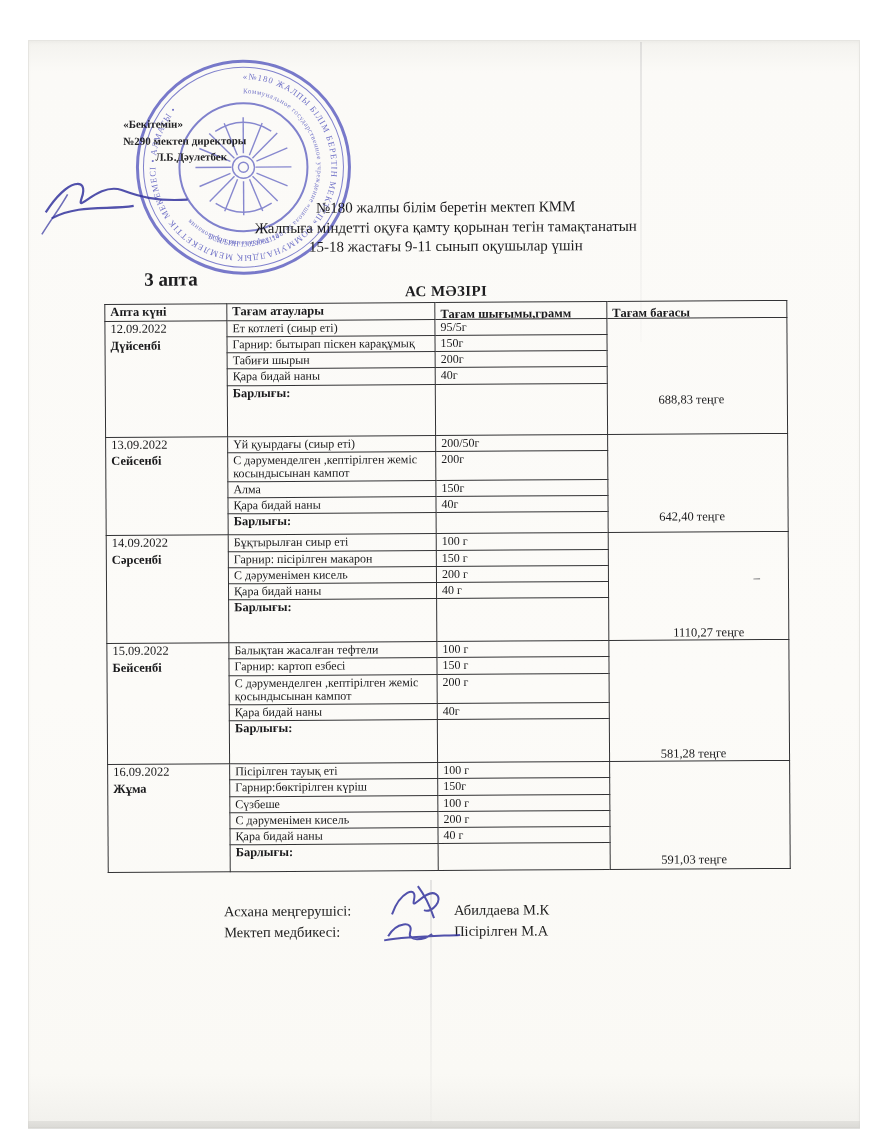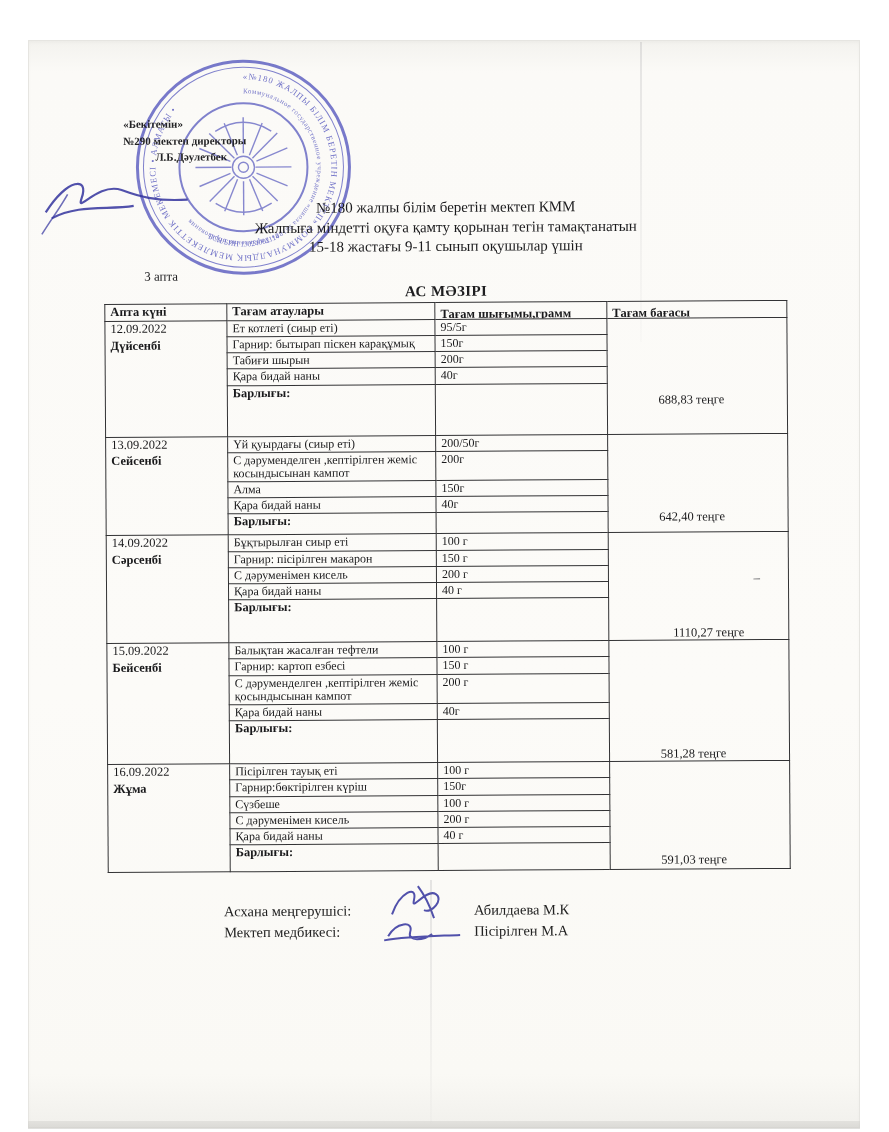--- a/index.html
+++ b/index.html
@@ -25,21 +25,21 @@
 
   
   .stamp{position:absolute;left:104px;top:12px;width:228px;height:228px;opacity:.9;}
   .stamp text{fill:#5052bc;}
   .approval{position:absolute;left:98px;top:74px;font-size:11px;line-height:1.5;color:#232325;font-weight:bold;}
   .approval .l3{margin-left:32px;}
   .sig-approval{position:absolute;left:12px;top:118px;width:230px;height:78px;}
 
   
   .title-block{position:absolute;left:80px;top:158px;width:680px;text-align:center;font-size:15px;line-height:1.3;color:#1c1c1e;}
-  .week{position:absolute;left:118px;top:227px;font-weight:normal;font-size:13px;}
+  .week{position:absolute;left:118px;top:227px;font-weight:bold;font-size:19px;}
   .menu-title{position:absolute;left:80px;top:243px;width:680px;text-align:center;font-weight:bold;font-size:15px;letter-spacing:.4px;}
 
   
   table.menu{
     position:absolute;left:78px;top:262px;width:682px;
     border-collapse:collapse;table-layout:fixed;
     font-size:12px;line-height:1.1;color:#1a1a1c;
   }
   table.menu td,table.menu th{
     border:1px solid #333335;padding:1px 5px;vertical-align:top;text-align:left;
@@ -54,21 +54,21 @@
   .t-total{font-weight:bold;font-size:12.5px;}
   td.c-price{position:relative;}
   .price{position:absolute;left:0;right:12px;text-align:center;font-size:12.5px;white-space:nowrap;}
   .price-mark{position:absolute;right:28px;top:36%;font-size:13px;color:#3b3b40;}
 
   
   .footer{position:absolute;left:194px;top:862px;font-size:14.5px;color:#222;}
   .f-row{display:flex;align-items:flex-start;height:21px;}
   .f-label{width:152px;text-align:left;}
   .f-gap{width:78px;}
-  .f-name{white-space:nowrap;margin-left:20px;}
+  .f-name{white-space:nowrap;}
   .f-sigs{position:absolute;left:150px;top:-22px;width:110px;height:70px;}
 </style>
 </head>
 <body>
 
 <div class="scan">
   <div class="content">
 
     <svg class="stamp" viewBox="0 0 228 228">
       <defs>

